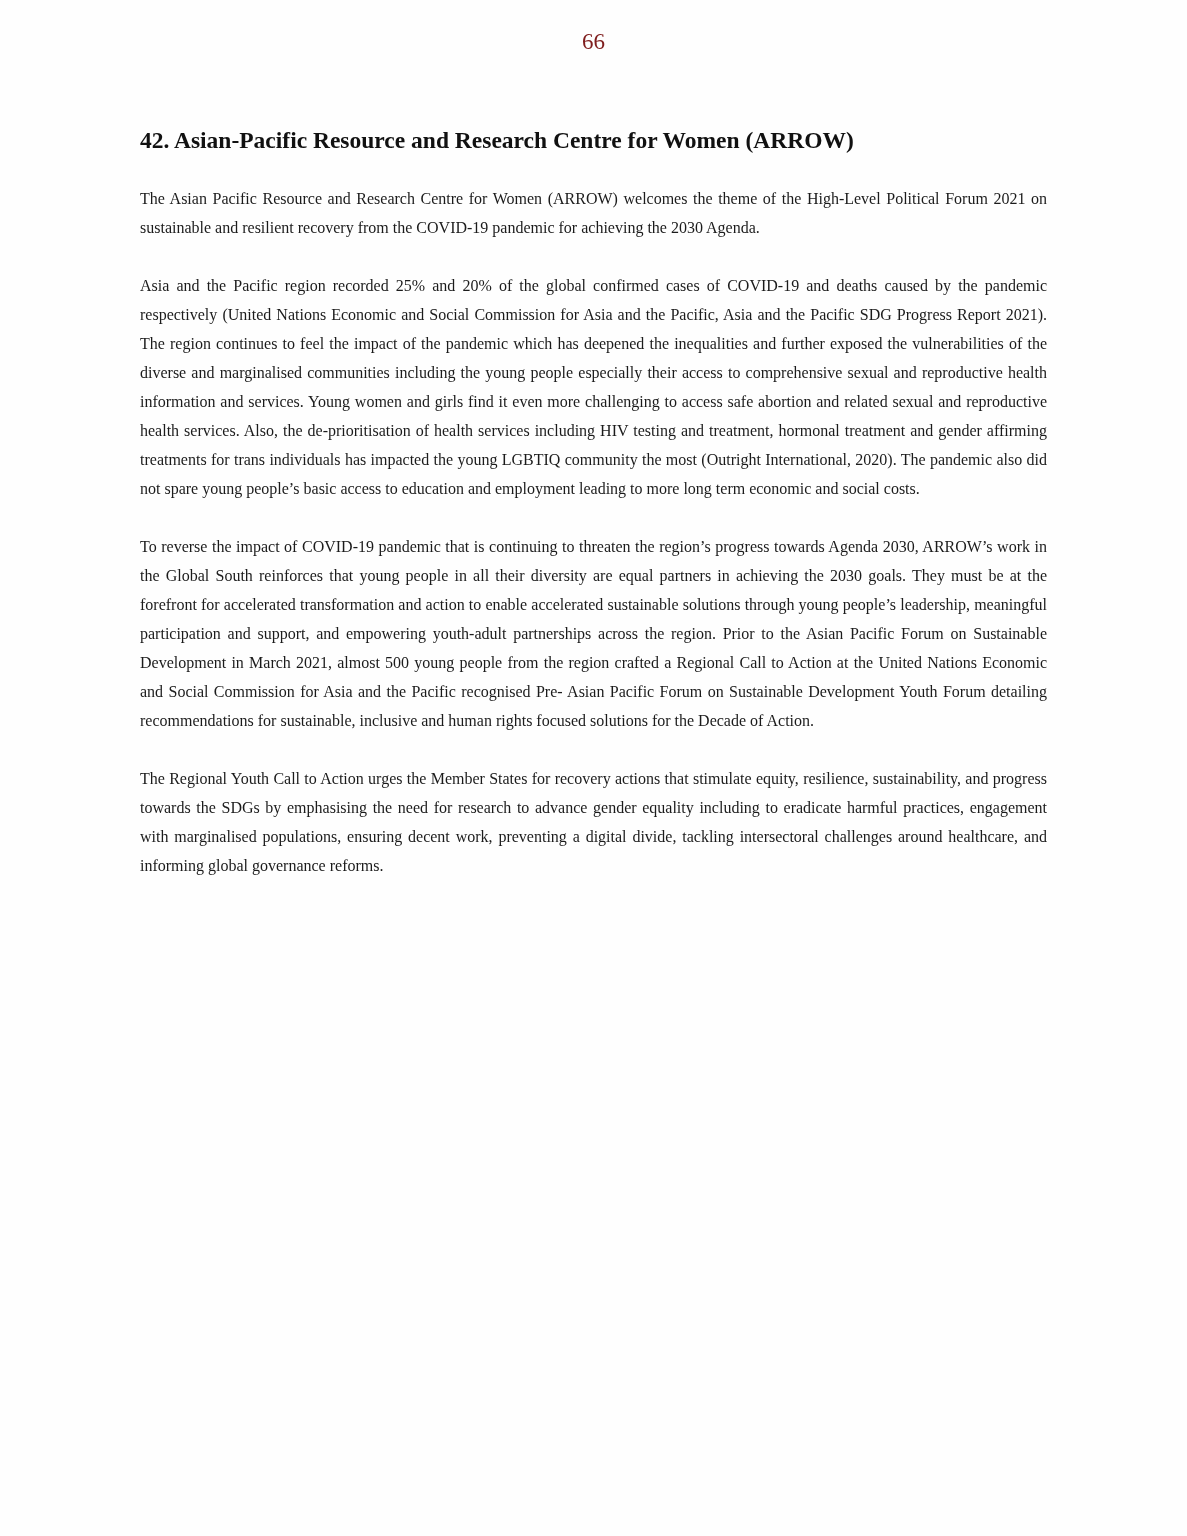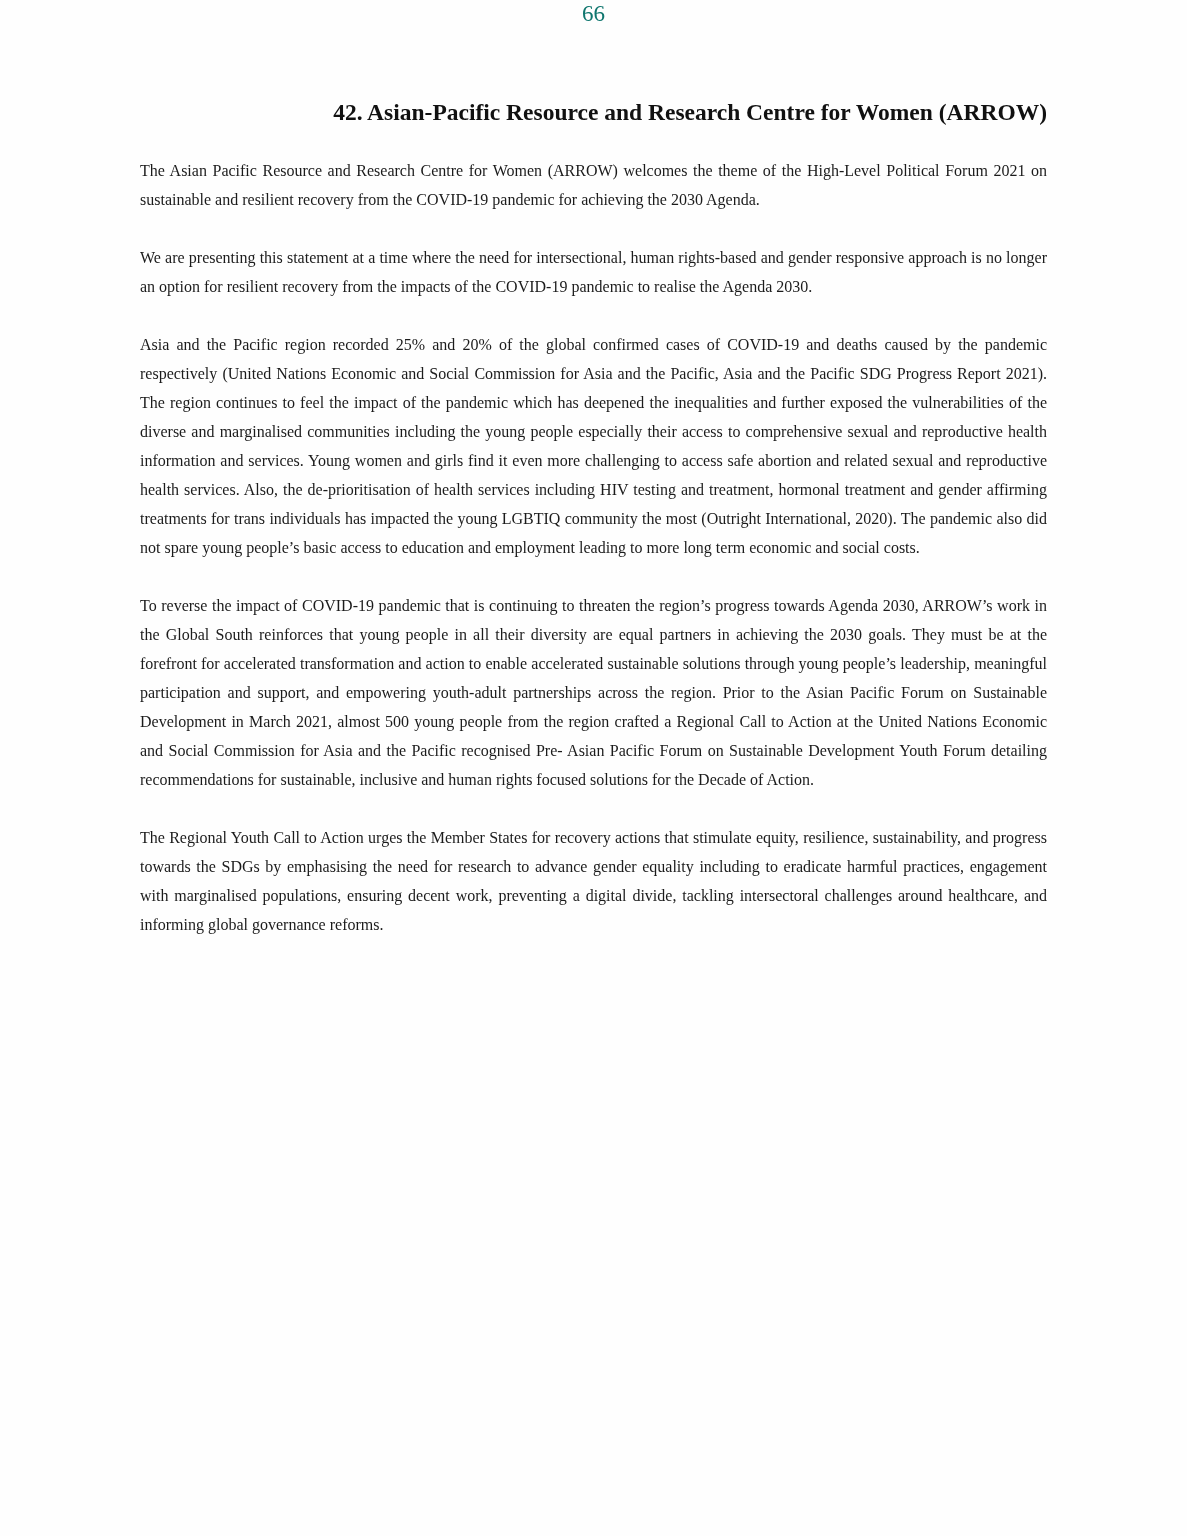--- a/index.html
+++ b/index.html
@@ -15,32 +15,33 @@
     background: #fefefe;
     color: #1b1b1b;
     font-family: "Liberation Serif", "DejaVu Serif", serif;
     overflow: hidden;
     box-sizing: border-box;
   }
   .page-number {
     text-align: center;
     font-size: 23px;
     line-height: 27px;
-    color: #0f766e;
+    color: #7f1d1d;
+    margin-top: 28px;
   }
   .content {
     margin: 0 140px;
     width: 907px;
   }
   .section-heading {
     margin: 71px 0 0 0;
     font-size: 23.5px;
     line-height: 29px;
     font-weight: 700;
-    text-align: right;
+    text-align: left;
     color: #111111;
   }
   .content p {
     margin: 29px 0 0 0;
     font-size: 16px;
     line-height: 29px;
     text-align: justify;
     text-justify: inter-word;
     hyphens: none;
     color: #1b1b1b;
@@ -50,21 +51,20 @@
 <body>
 
 <div class="page">
   <div class="page-number">66</div>
 
   <div class="content">
     <h1 class="section-heading">42. Asian-Pacific Resource and Research Centre for Women (ARROW)</h1>
 
     <p>The Asian Pacific Resource and Research Centre for Women (ARROW) welcomes the theme of the High-Level Political Forum 2021 on sustainable and resilient recovery from the COVID-19 pandemic for achieving the 2030 Agenda.</p>
 
-    <p>We are presenting this statement at a time where the need for intersectional, human rights-based and gender responsive approach is no longer an option for resilient recovery from the impacts of the COVID-19 pandemic to realise the Agenda 2030.</p>
 
     <p>Asia and the Pacific region recorded 25% and 20% of the global confirmed cases of COVID-19 and deaths caused by the pandemic respectively (United Nations Economic and Social Commission for Asia and the Pacific, Asia and the Pacific SDG Progress Report 2021). The region continues to feel the impact of the pandemic which has deepened the inequalities and further exposed the vulnerabilities of the diverse and marginalised communities including the young people especially their access to comprehensive sexual and reproductive health information and services. Young women and girls find it even more challenging to access safe abortion and related sexual and reproductive health services. Also, the de-prioritisation of health services including HIV testing and treatment, hormonal treatment and gender affirming treatments for trans individuals has impacted the young LGBTIQ community the most (Outright International, 2020). The pandemic also did not spare young people’s basic access to education and employment leading to more long term economic and social costs.</p>
 
     <p>To reverse the impact of COVID-19 pandemic that is continuing to threaten the region’s progress towards Agenda 2030, ARROW’s work in the Global South reinforces that young people in all their diversity are equal partners in achieving the 2030 goals. They must be at the forefront for accelerated transformation and action to enable accelerated sustainable solutions through young people’s leadership, meaningful participation and support, and empowering youth-adult partnerships across the region. Prior to the Asian Pacific Forum on Sustainable Development in March 2021, almost 500 young people from the region crafted a Regional Call to Action at the United Nations Economic and Social Commission for Asia and the Pacific recognised Pre- Asian Pacific Forum on Sustainable Development Youth Forum detailing recommendations for sustainable, inclusive and human rights focused solutions for the Decade of Action.</p>
 
     <p>The Regional Youth Call to Action urges the Member States for recovery actions that stimulate equity, resilience, sustainability, and progress towards the SDGs by emphasising the need for research to advance gender equality including to eradicate harmful practices, engagement with marginalised populations, ensuring decent work, preventing a digital divide, tackling intersectoral challenges around healthcare, and informing global governance reforms.</p>
   </div>
 </div>
 
 </body></html>

